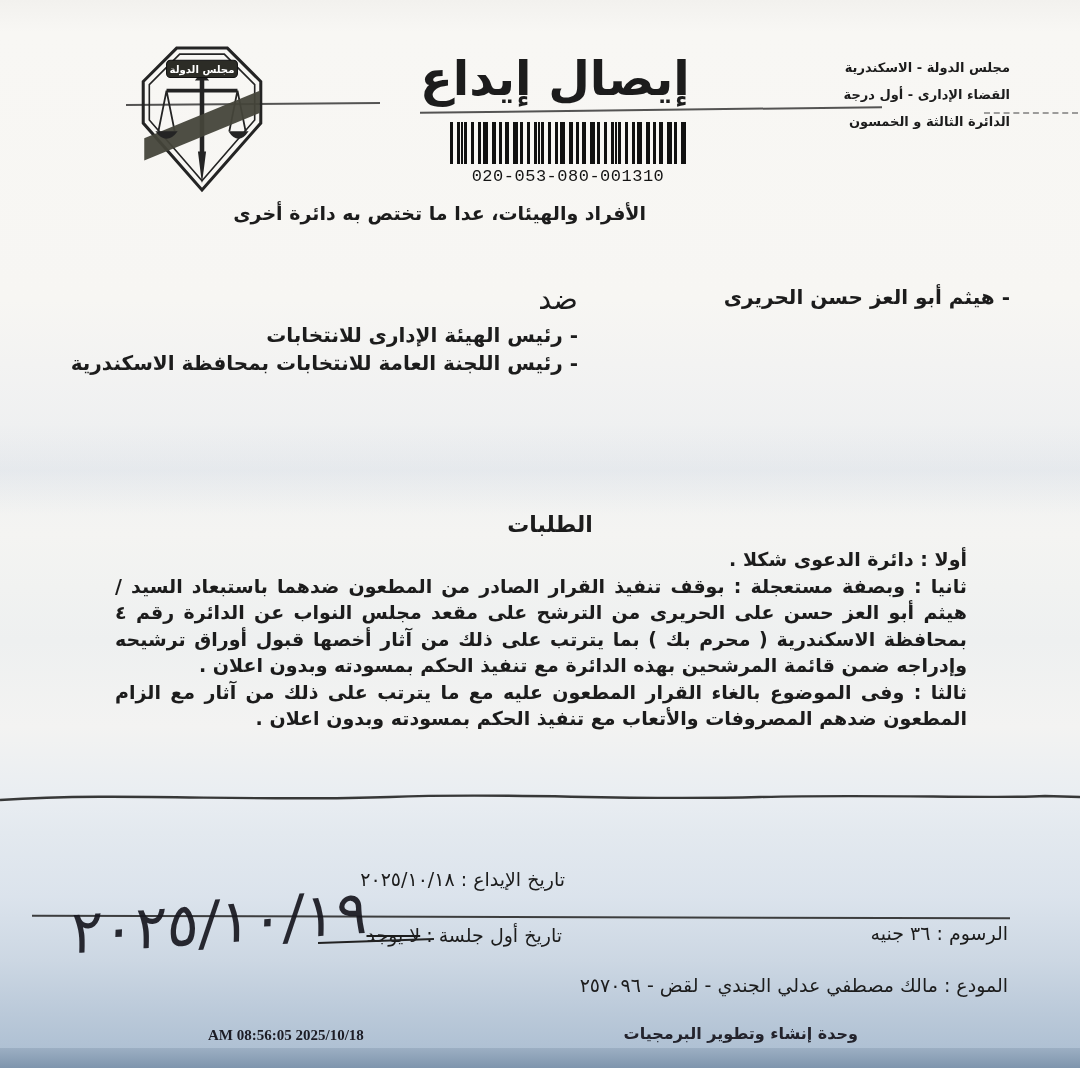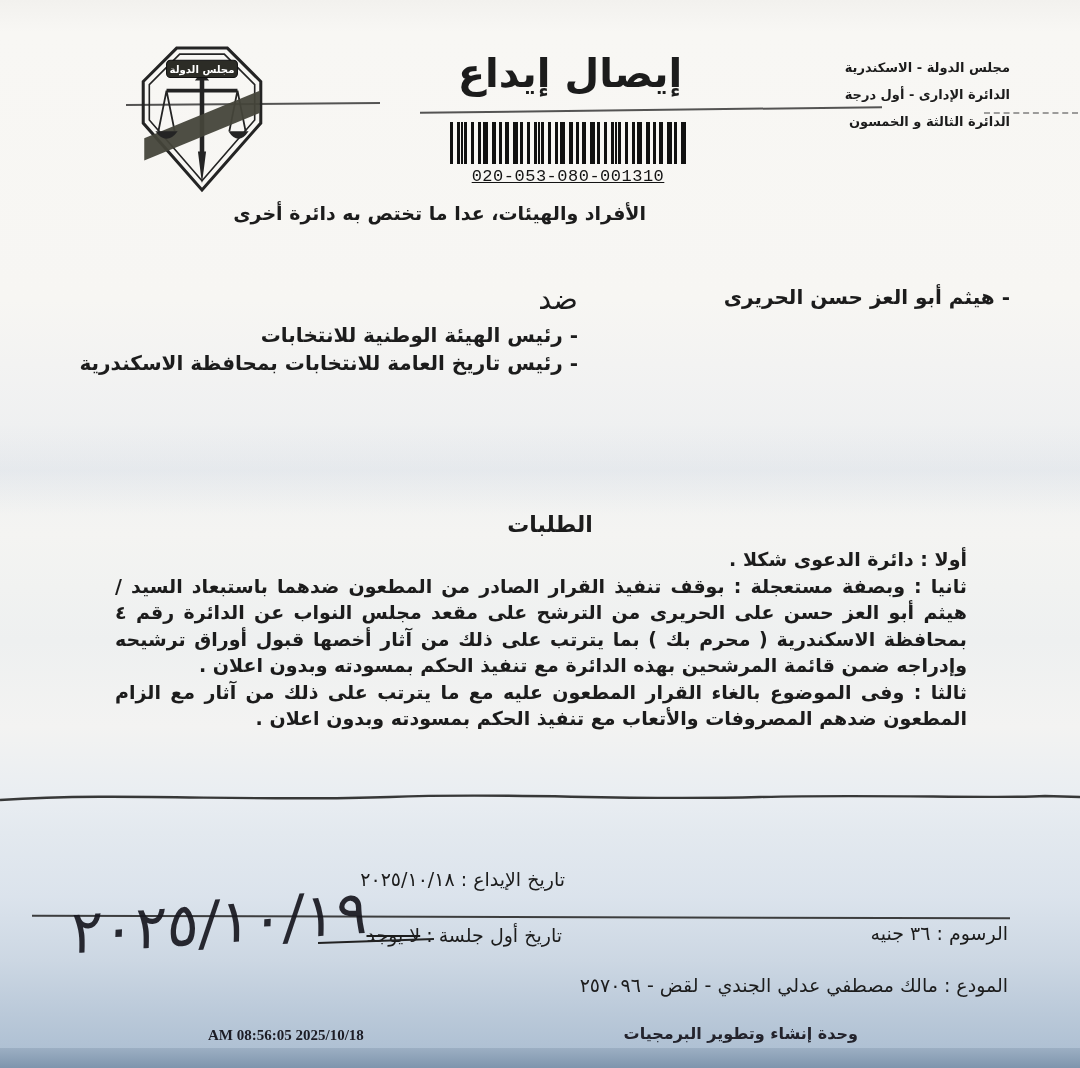--- a/index.html
+++ b/index.html
@@ -28,31 +28,31 @@
   .crease-svg  { left:0; top:786px; width:1080px; height:24px; }
 
   
   .logo { left:136px; top:42px; width:132px; height:152px; }
   .logo svg { width:100%; height:100%; }
   .logo text { font-family:"DejaVu Sans", sans-serif; font-weight:bold; }
 
   
   .court-info { right:70px; top:54px; text-align:right; font-weight:bold;
                 font-size:13px; line-height:27px; }
-  .doc-title  { left:420px; top:50px; width:300px; text-align:center;
-                font-size:40px; font-weight:bold; }
+  .doc-title  { left:420px; top:50px; width:300px; text-align:left;
+                font-size:48px; font-weight:bold; }
   .barcode    { left:450px; top:122px; width:236px; height:42px;
     background:
       linear-gradient(90deg,#111 0 3px,transparent 3px calc(100% - 3px),#111 calc(100% - 3px)),
       repeating-linear-gradient(90deg,#111 0 3px,transparent 3px 7px),
       repeating-linear-gradient(90deg,#111 0 2px,transparent 2px 11px);
   }
   .barcode-number { left:420px; top:167px; width:296px; text-align:center;
       direction:ltr; font-family:"Liberation Mono","DejaVu Sans Mono",monospace;
-      font-size:17px; letter-spacing:.5px; color:#141414;text-decoration:underline; }
+      font-size:17px; letter-spacing:.5px; color:#141414; }
 
   
   .case-block { right:434px; top:202px; text-align:right; }
   .case-line1 { font-size:20px; font-weight:bold; margin-bottom:3px; }
   .case-line2 { font-size:19px; font-weight:bold;text-align:center; }
 
   
   .plaintiff-block { right:70px; top:278px; text-align:right; }
   .defendant-block { right:502px; top:282px; text-align:right; }
   .party-heading   { font-size:29px; font-weight:normal; line-height:34px; }
@@ -116,39 +116,39 @@
       </g>
       <g>
         <rect x="30" y="18" width="70" height="17" rx="4" fill="#2c2c26" stroke="#111"></rect>
         <text x="65" y="31" text-anchor="middle" font-size="10" fill="#ffffff">مجلس الدولة</text>
       </g>
     </svg>
   </div>
 
   <div class="abs court-info">
     <div>مجلس الدولة - الاسكندرية</div>
-    <div>الدائرة الإدارى - أول درجة</div>
+    <div>القضاء الإدارى - أول درجة</div>
     <div>الدائرة الثالثة و الخمسون</div>
   </div>
 
   <div class="abs doc-title">إيصال إيداع</div>
   <div class="abs barcode"></div>
   <div class="abs barcode-number">020-053-080-001310</div>
 
   <div class="abs case-block">
     <div class="case-line2">الأفراد والهيئات، عدا ما تختص به دائرة أخرى</div>
   </div>
 
   <div class="abs plaintiff-block">
     <div class="party-name">- هيثم أبو العز حسن الحريرى</div>
   </div>
   <div class="abs defendant-block">
     <div class="party-heading">ضد</div>
-    <div class="party-name">- رئيس الهيئة الوطنية للانتخابات</div>
-    <div class="party-name">- رئيس تاريخ العامة للانتخابات بمحافظة الاسكندرية</div>
+    <div class="party-name">- رئيس الهيئة الإدارى للانتخابات</div>
+    <div class="party-name">- رئيس اللجنة العامة للانتخابات بمحافظة الاسكندرية</div>
   </div>
 
   <div class="abs requests-heading">الطلبات</div>
   <div class="abs requests-body">
     <div>أولا : دائرة الدعوى شكلا .</div>
     <div>ثانيا : وبصفة مستعجلة : بوقف تنفيذ القرار الصادر من المطعون ضدهما باستبعاد السيد / هيثم أبو العز حسن على الحريرى من الترشح على مقعد مجلس النواب عن الدائرة رقم ٤ بمحافظة الاسكندرية ( محرم بك ) بما يترتب على ذلك من آثار أخصها قبول أوراق ترشيحه وإدراجه ضمن قائمة المرشحين بهذه الدائرة مع تنفيذ الحكم بمسودته وبدون اعلان .</div>
     <div>ثالثا : وفى الموضوع بالغاء القرار المطعون عليه مع ما يترتب على ذلك من آثار مع الزام المطعون ضدهم المصروفات والأتعاب مع تنفيذ الحكم بمسودته وبدون اعلان .</div>
   </div>
 
   <svg class="abs crease-svg" viewBox="0 0 1080 24" preserveAspectRatio="none">

